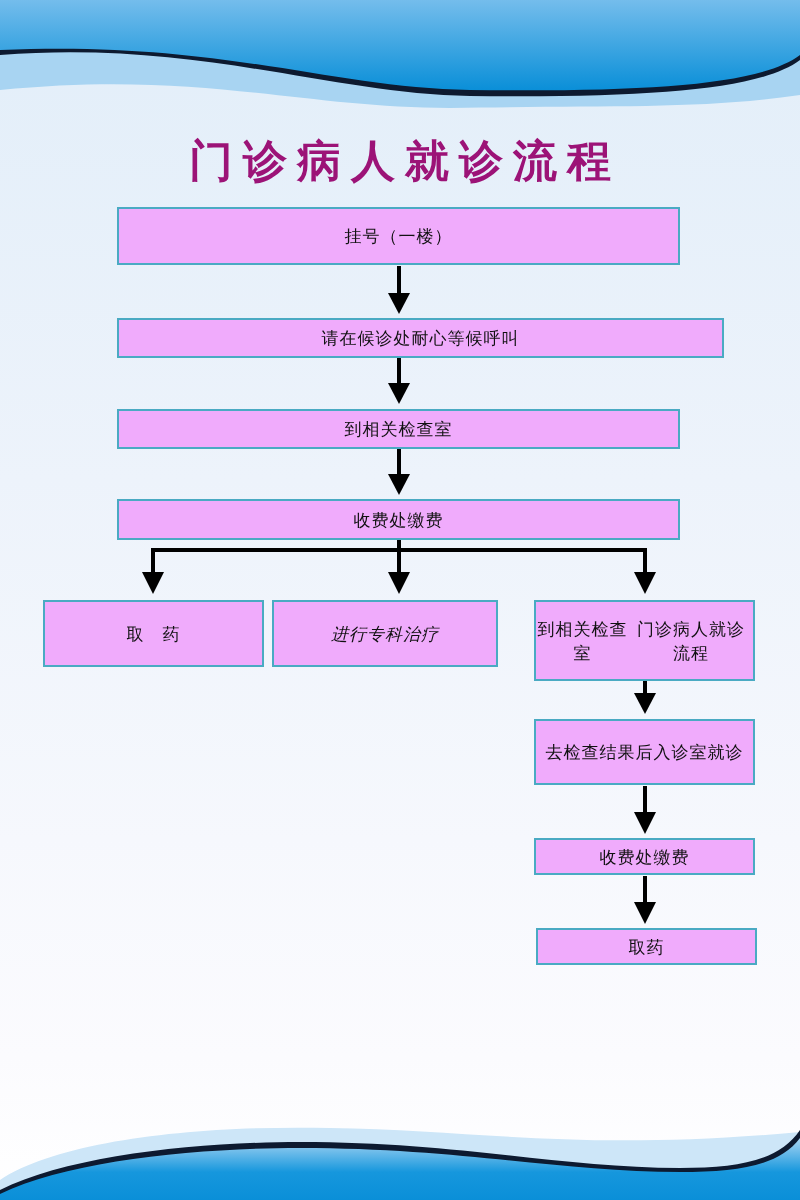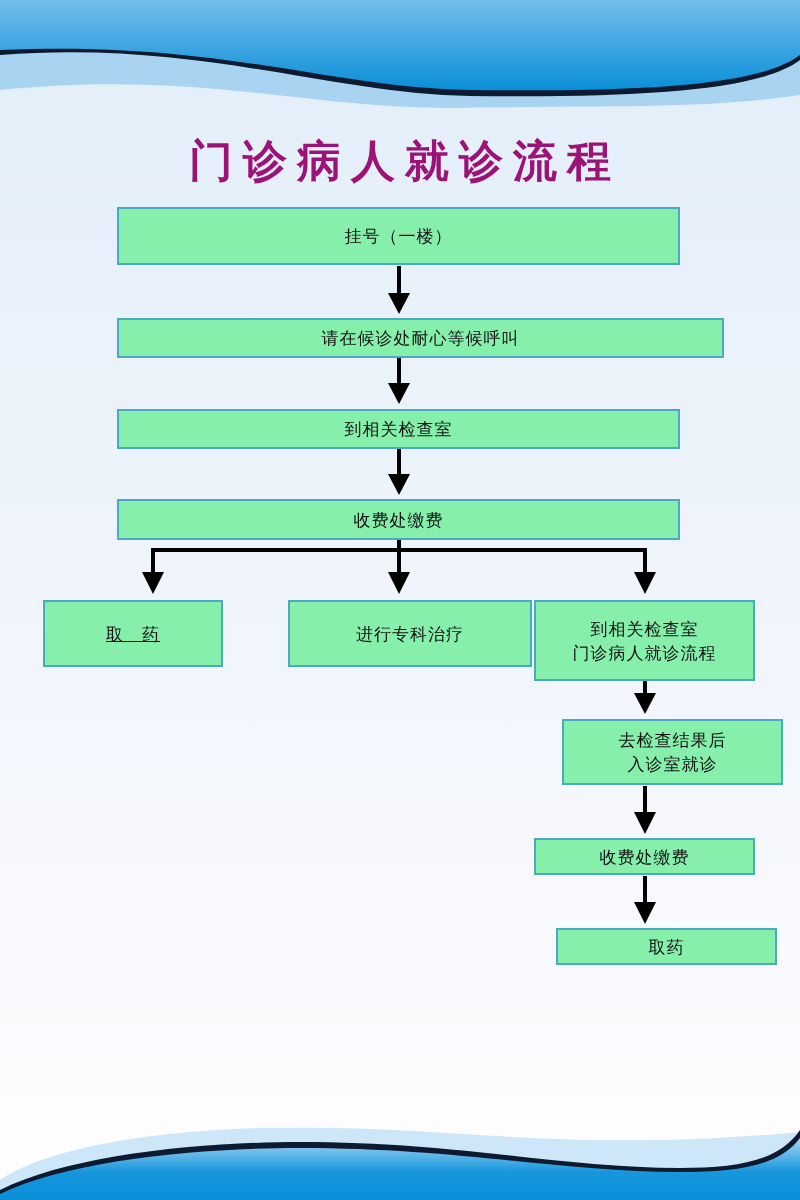--- a/index.html
+++ b/index.html
@@ -11,22 +11,22 @@
   .deco { position: absolute; left: 0; width: 800px; }
   #top-wave { top: 0; height: 130px; }
   #bottom-wave { bottom: 0; height: 130px; }
   .title {
     position: absolute; left: 0; width: 800px; top: 132px; text-align: center;
     font-family: "DejaVu Serif", serif; font-weight: bold; font-size: 44px;
     color: #9c1377; letter-spacing: 10px; text-indent: 10px;
   }
   .box {
     position: absolute; box-sizing: border-box;
-    background: #86efac; border: 2px solid #4aaac3;
-    display: flex; align-items: center; justify-content: center; flex-direction: column;
+    background: #f0abfc; border: 2px solid #4aaac3;
+    display: flex; align-items: center; justify-content: center; flex-direction: row;
     text-align: center; color: #111; font-size: 17px; line-height: 24px;
     letter-spacing: 1px;
   }
   .box span { display: block; }
   #connectors { position: absolute; left: 0; top: 0; width: 800px; height: 1200px; pointer-events: none; }
 </style>
 </head>
 <body>
 
 <svg id="top-wave" class="deco" viewBox="0 0 800 130" preserveAspectRatio="none">
@@ -94,37 +94,37 @@
 </div>
 
 <div class="box" style="left:117px;top:409px;width:563px;height:40px;">
   <span>到相关检查室</span>
 </div>
 
 <div class="box" style="left:117px;top:499px;width:563px;height:41px;">
   <span>收费处缴费</span>
 </div>
 
-<div class="box" style="left:43px;top:600px;width:180px;height:67px;text-decoration:underline;">
+<div class="box" style="left:43px;top:600px;width:221px;height:67px;">
   <span>取　药</span>
 </div>
 
-<div class="box" style="left:288px;top:600px;width:244px;height:67px;">
+<div class="box" style="left:272px;top:600px;width:226px;height:67px;font-style:italic;">
   <span>进行专科治疗</span>
 </div>
 
 <div class="box" style="left:534px;top:600px;width:221px;height:81px;">
   <span>到相关检查室</span>
   <span>门诊病人就诊流程</span>
 </div>
 
-<div class="box" style="left:534px;top:719px;width:221px;height:66px;margin-left:28px;">
+<div class="box" style="left:534px;top:719px;width:221px;height:66px;">
   <span>去检查结果后</span>
   <span>入诊室就诊</span>
 </div>
 
 <div class="box" style="left:534px;top:838px;width:221px;height:37px;">
   <span>收费处缴费</span>
 </div>
 
-<div class="box" style="left:536px;top:928px;width:221px;height:37px;margin-left:20px;">
+<div class="box" style="left:536px;top:928px;width:221px;height:37px;">
   <span>取药</span>
 </div>
 
 </body></html>

